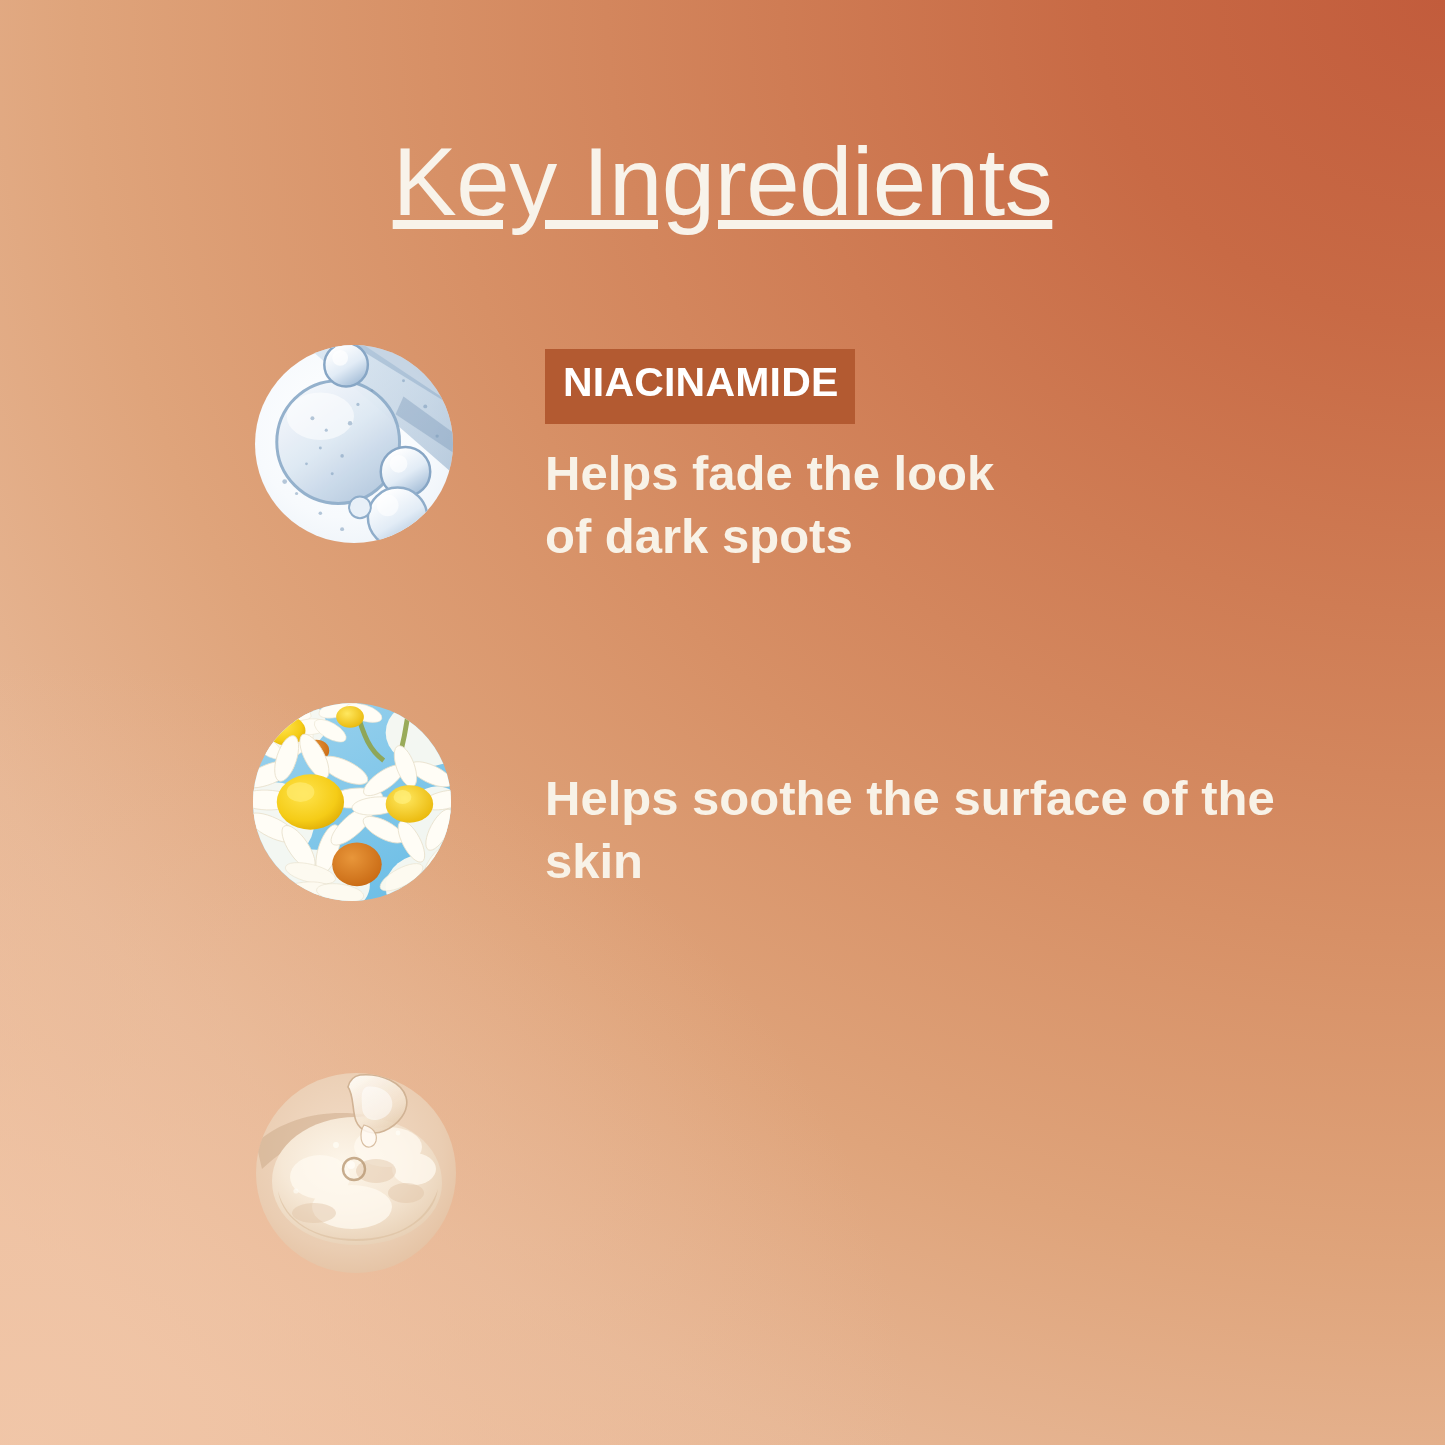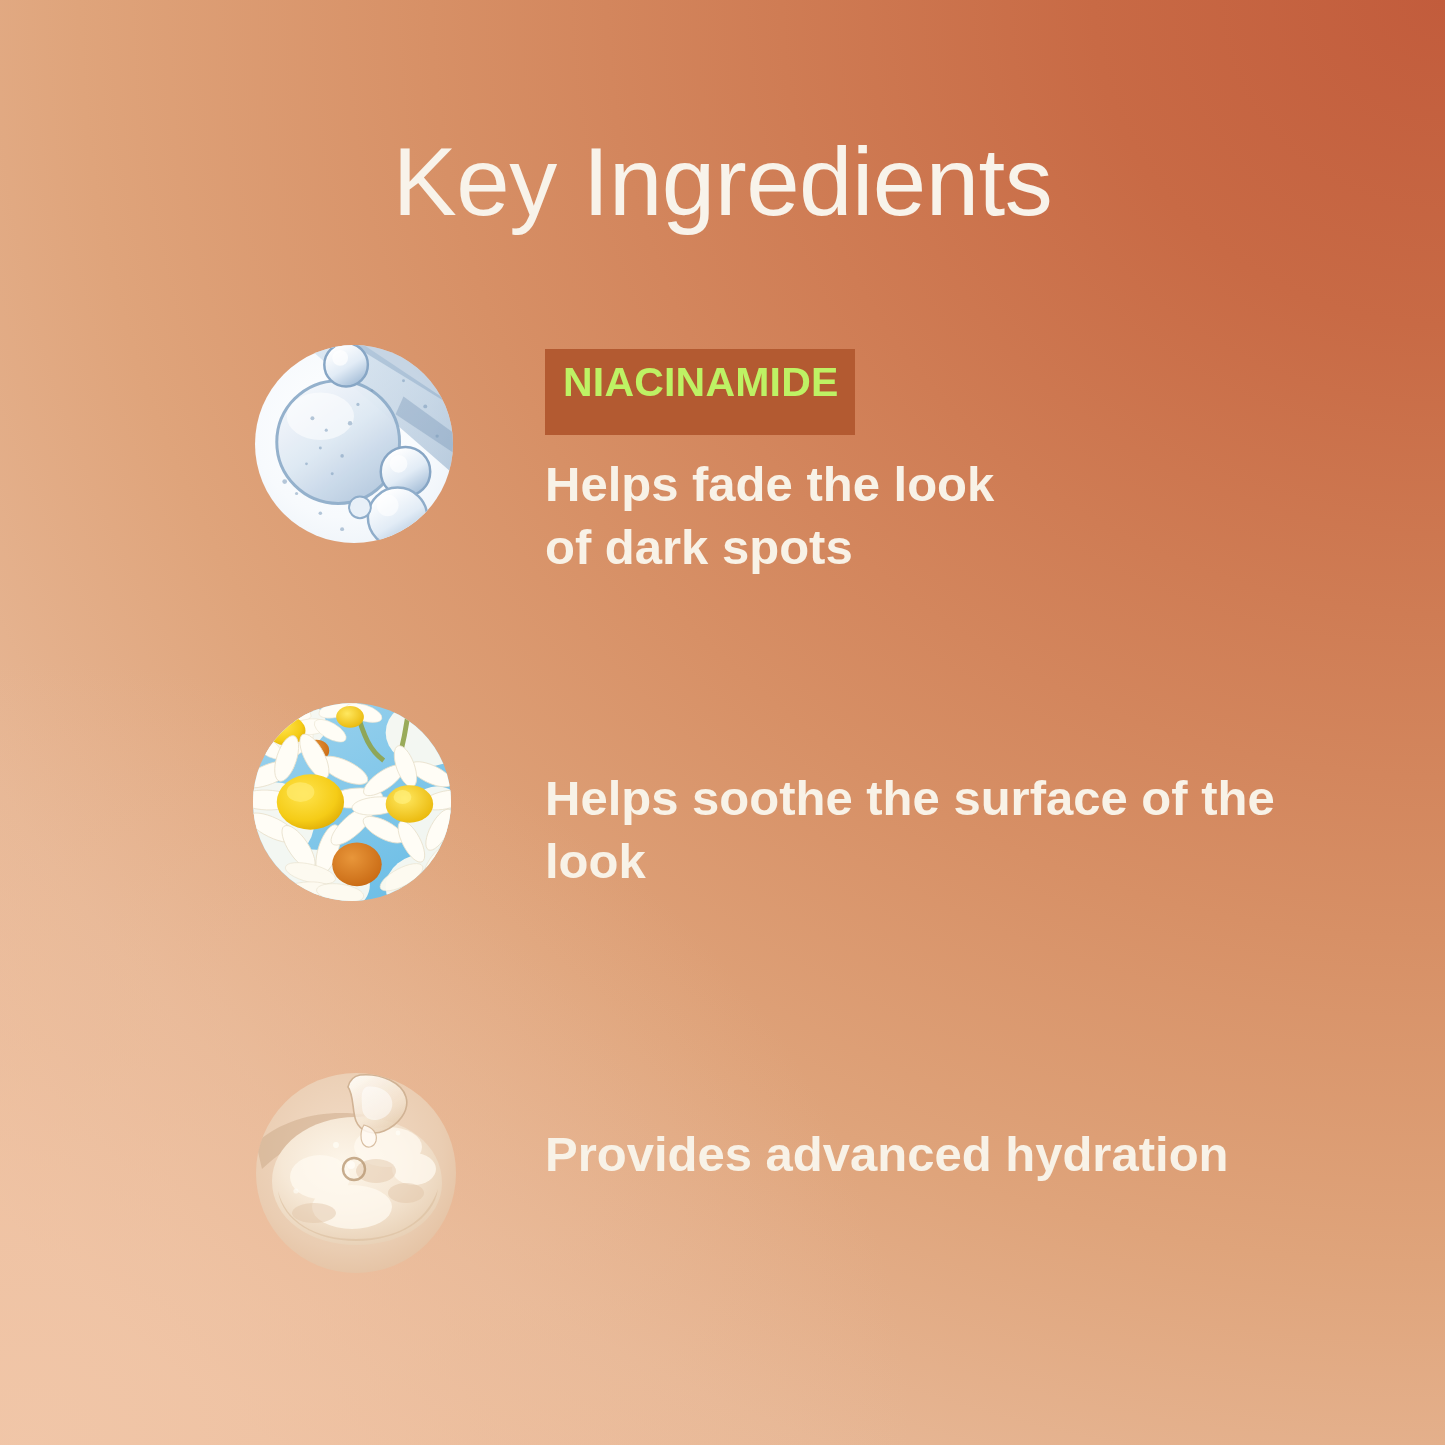--- a/index.html
+++ b/index.html
@@ -31,20 +31,21 @@
     left: 0;
     right: 0;
     top: 134px;
     text-align: center;
     color: #f8f3ea;
     font-size: 96px;
     line-height: 1.0;
     font-weight: 400;
     letter-spacing: -0.5px;
     white-space: nowrap;
+    text-decoration: underline;
   }
 
   .row {
     position: absolute;
     left: 0;
     width: 100%;
   }
   .row-1 { top: 345px; }
   .row-2 { top: 703px; }
   .row-3 { top: 1073px; }
@@ -67,26 +68,26 @@
     left: 545px;
     right: 60px;
   }
   .row-1 .text-col { top: 4px; }
   .row-2 .text-col { top: 43px; }
   .row-3 .text-col { top: 29px; }
 
   .label {
     display: inline-block;
     background: #b35a31;
-    color: #bef264;
+    color: #ffffff;
     font-size: 41px;
     font-weight: 700;
     letter-spacing: 0.2px;
     line-height: 1.0;
-    padding: 13px 16px 32px 18px;
+    padding: 13px 16px 21px 18px;
     white-space: nowrap;
   }
   .desc {
     margin-top: 18px;
     color: #f8f2e7;
     font-size: 49px;
     line-height: 1.28;
     font-weight: 700;
     white-space: pre-line;
   }
@@ -267,21 +268,21 @@
           <ellipse cx="58" cy="172" rx="26" ry="9" transform="rotate(14 58 172)"></ellipse>
           <ellipse cx="52" cy="190" rx="26" ry="9" transform="rotate(-6 52 190)"></ellipse>
           <ellipse cx="88" cy="192" rx="24" ry="9" transform="rotate(8 88 192)"></ellipse>
           <ellipse cx="150" cy="176" rx="24" ry="9" transform="rotate(-28 150 176)"></ellipse>
           <ellipse cx="168" cy="194" rx="24" ry="9" transform="rotate(6 168 194)"></ellipse>
           <ellipse cx="188" cy="160" rx="22" ry="9" transform="rotate(-52 188 160)"></ellipse>
         </g>
       </svg>
     </div>
     <div class="text-col">
-      <div class="desc">Helps soothe the surface of the look</div>
+      <div class="desc">Helps soothe the surface of the skin</div>
     </div>
   </div>
 
   <div class="row row-3">
     <div class="thumb">
       <svg viewBox="0 0 200 200" preserveAspectRatio="xMidYMid slice">
         <defs>
           <radialGradient id="gelbg" cx="45%" cy="40%" r="78%">
             <stop offset="0%" stop-color="#f2dcc7"></stop>
             <stop offset="55%" stop-color="#ebcfb5"></stop>
@@ -327,16 +328,15 @@
         <path d="M108 52 C116 54 122 60 120 68 C118 74 112 76 108 72 C104 68 104 58 108 52 Z" fill="#fffaf2" opacity="0.85" stroke="#d2b596" stroke-width="1.2"></path>
 
         <circle cx="98" cy="96" r="11" fill="none" stroke="#b99974" stroke-width="2.4" opacity="0.8"></circle>
         <circle cx="95" cy="92" r="4" fill="#fffdf7" opacity="0.8"></circle>
         <circle cx="80" cy="72" r="3" fill="#fffdf7" opacity="0.7"></circle>
         <circle cx="142" cy="60" r="2.4" fill="#fffdf7" opacity="0.7"></circle>
         <circle cx="40" cy="118" r="2.6" fill="#fffdf7" opacity="0.6"></circle>
       </svg>
     </div>
     <div class="text-col">
-      <div class="desc">Provides advanced hydration</div>
     </div>
   </div>
 </div>
 
 </body></html>

